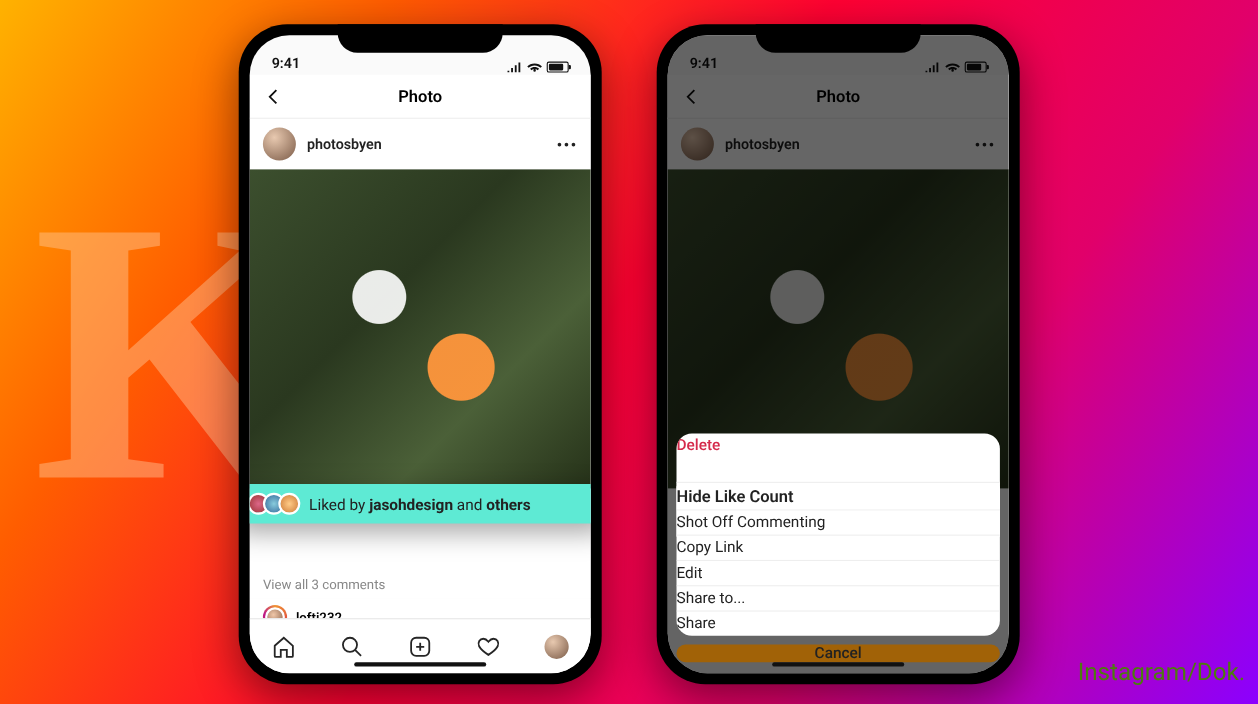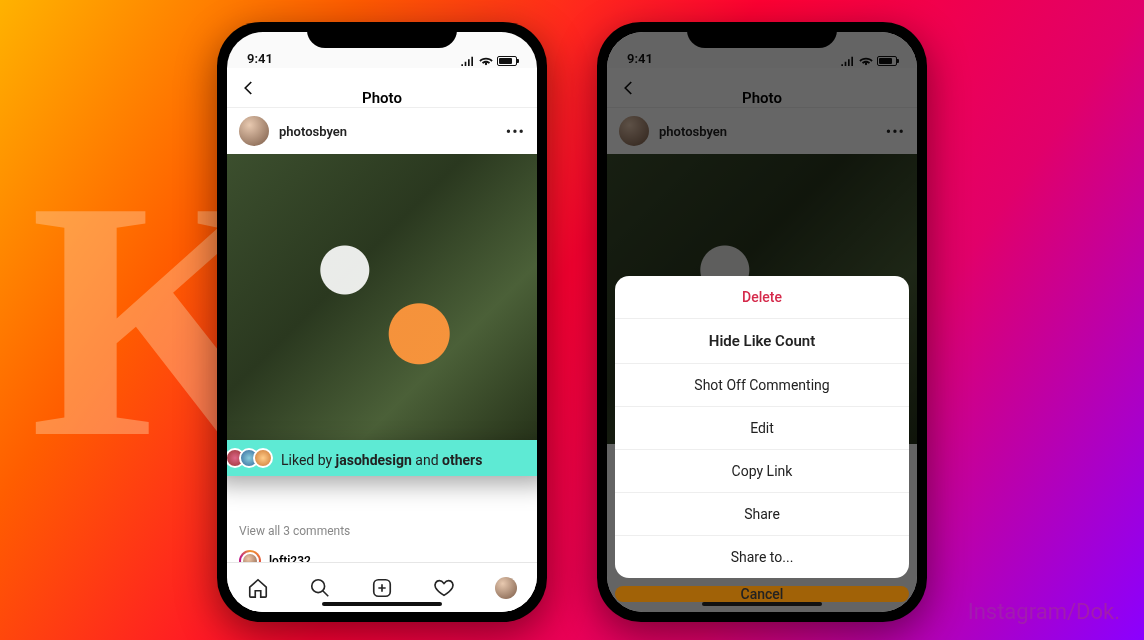--- a/index.html
+++ b/index.html
@@ -18,23 +18,23 @@
     font-family: Georgia, 'Times New Roman', serif;
     font-size: 340px;
     font-weight: 700;
     color: rgba(255, 200, 150, 0.45);
     line-height: 1;
     pointer-events: none;
     user-select: none;
   }
   .credit {
     position: absolute;
-    right: 24px;
+    right: 12px;
     bottom: 16px;
-    color: #a21caf;
+    color: #4d7c0f;
     font-size: 22px;
     text-align: right;
   }
   .phones {
     display: flex;
     justify-content: center;
     gap: 50px;
     padding-top: 22px;
   }
   .phone-frame {
@@ -85,21 +85,21 @@
   .statusbar .icons { display: flex; gap: 4px; align-items: center; }
   .sig-icon   { width:14px; height:10px; }
   .wifi-icon  { width:14px; height:10px; }
   .batt-icon  { width:20px; height:10px; border:1px solid #111; border-radius:2px; position:relative; }
   .batt-icon::after { content:""; position:absolute; right:-3px; top:2px; width:2px; height:4px; background:#111; border-radius:0 1px 1px 0;}
   .batt-fill  { position:absolute; left:1px; top:1px; bottom:1px; width:70%; background:#111; border-radius:1px;}
   .navbar {
     height: 40px;
     background:#fff;
     display:flex;
-    align-items:flex-end;
+    align-items:center;
     justify-content:center;
     border-bottom:1px solid #eee;
     position:relative;
     font-weight:600;
     font-size:15px;
   }
   .back-btn { position:absolute; left:10px; top:50%; transform:translateY(-50%); width:24px; height:24px; display:flex; align-items:center; justify-content:center; color:#111;}
   .post-header {
     height: 46px;
     background:#fff;
@@ -173,34 +173,34 @@
     left:8px; right:8px; bottom:10px;
     z-index: 40;
   }
   .sheet-group {
     background:#fff;
     border-radius:14px;
     overflow:hidden;
     margin-bottom:8px;
   }
   .sheet-item {
-    text-align:center;
     font-size:14px;
     color:#222;
-    padding: 13px 0;
+    padding: 3px 0;
     border-top:1px solid #eee;
   }
   .sheet-item:first-child { border-top:none; }
   .sheet-item.danger { color:#d52a4b; font-weight:500;}
   .sheet-item.highlight {
     font-weight:600;
     font-size:15px;
     box-shadow: 0 0 0 3px rgba(255,255,255,0.0);
     position:relative;
     background:#fff;
+    margin-top:22px;
   }
   .sheet-highlight-extend {
     position:absolute;
     left:-28px; right:-28px;
     height:46px;
     background:#fff;
     border-radius:10px;
     box-shadow: 0 6px 20px rgba(0,0,0,0.35);
     z-index:-1;
   }
@@ -367,24 +367,24 @@
       <div class="post-image"></div>
 
       <div class="action-sheet">
         <div class="sheet-group">
           <div class="sheet-item danger">Delete</div>
           <div class="sheet-item highlight">
             <span class="sheet-highlight-extend"></span>
             <span>Hide Like Count</span>
           </div>
           <div class="sheet-item">Shot Off Commenting</div>
+          <div class="sheet-item">Copy Link</div>
           <div class="sheet-item">Edit</div>
-          <div class="sheet-item">Copy Link</div>
+          <div class="sheet-item">Share to...</div>
           <div class="sheet-item">Share</div>
-          <div class="sheet-item">Share to...</div>
         </div>
         <div class="sheet-cancel">Cancel</div>
       </div>
 
       <div class="home-ind" style="z-index:50;"></div>
     </div>
   </div>
 
 </div>
 

